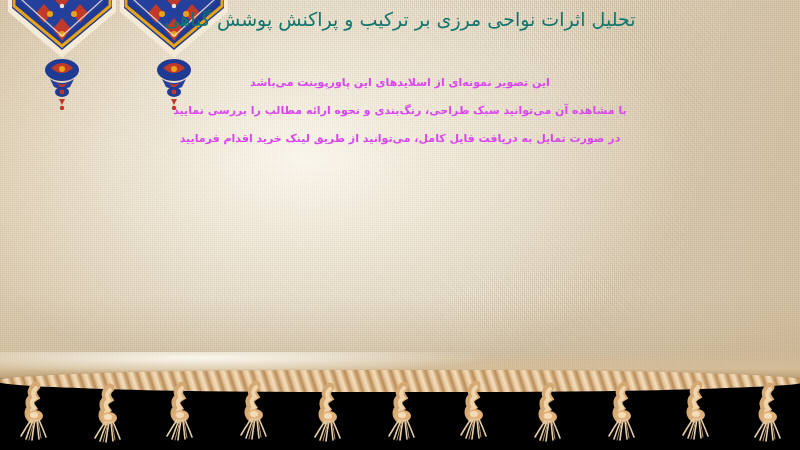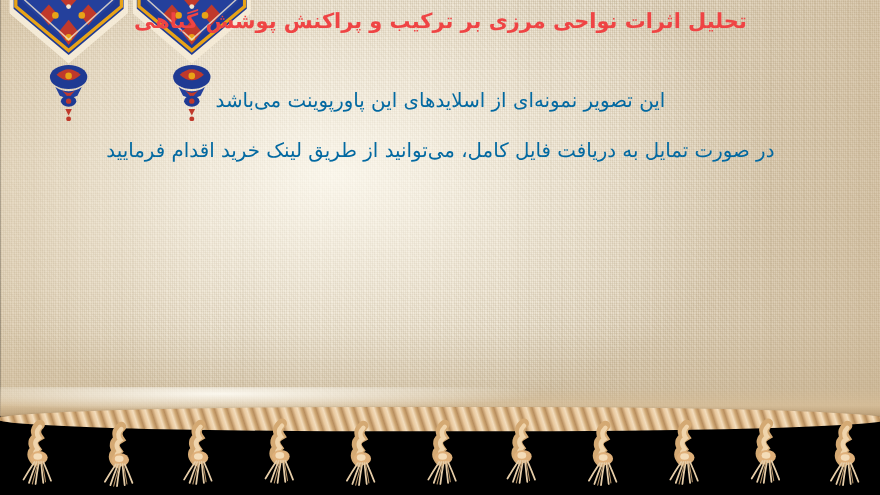--- a/index.html
+++ b/index.html
@@ -79,33 +79,33 @@
     top: 0;
     width: 800px;
     height: 360px;
     direction: rtl;
     text-align: center;
   }
   .title {
     margin: 6px 20px 0 20px;
     font-family: "DejaVu Sans", sans-serif;
     font-size: 19px;
-    font-weight: 700;
+    font-weight: 400;
     line-height: 1.42;
-    color: #ef4444;
+    color: #0f766e;
     letter-spacing: 0.2px;
   }
   .title span { display: block; }
   .body-block {
     margin: 36px 28px 0 28px;
     font-family: "DejaVu Sans", sans-serif;
-    font-size: 18px;
-    font-weight: 400;
+    font-size: 11px;
+    font-weight: 700;
     line-height: 2.55;
-    color: #0369a1;
+    color: #d946ef;
   }
   .body-block p {
     margin: 0;
     padding: 0;
   }
 </style>
 </head>
 <body>
 
 <div class="slide">
@@ -225,20 +225,21 @@
       </g>
     </svg>
   </div>
 
   <div class="text-area">
     <div class="title">
       <span>تحلیل اثرات نواحی مرزی بر ترکیب و پراکنش پوشش گیاهی</span>
     </div>
     <div class="body-block">
       <p>این تصویر نمونه‌ای از اسلایدهای این پاورپوینت می‌باشد</p>
+      <p>با مشاهده آن می‌توانید سبک طراحی، رنگ‌بندی و نحوه ارائه مطالب را بررسی نمایید</p>
       <p>در صورت تمایل به دریافت فایل کامل، می‌توانید از طریق لینک خرید اقدام فرمایید</p>
     </div>
   </div>
 
   <div class="fringe-band">
     <div class="fringe-cord"></div>
     <svg width="800" height="80" viewBox="0 0 800 80" xmlns="http://www.w3.org/2000/svg" style="position:absolute;left:0;top:0;">
       <defs>
         <g id="tassel">
           <path d="M0 0 q-6 5 -2 11 q-7 4 -2 11 q-6 5 0 11" stroke="#d4a973" stroke-width="9" fill="none" stroke-linecap="round"></path>

